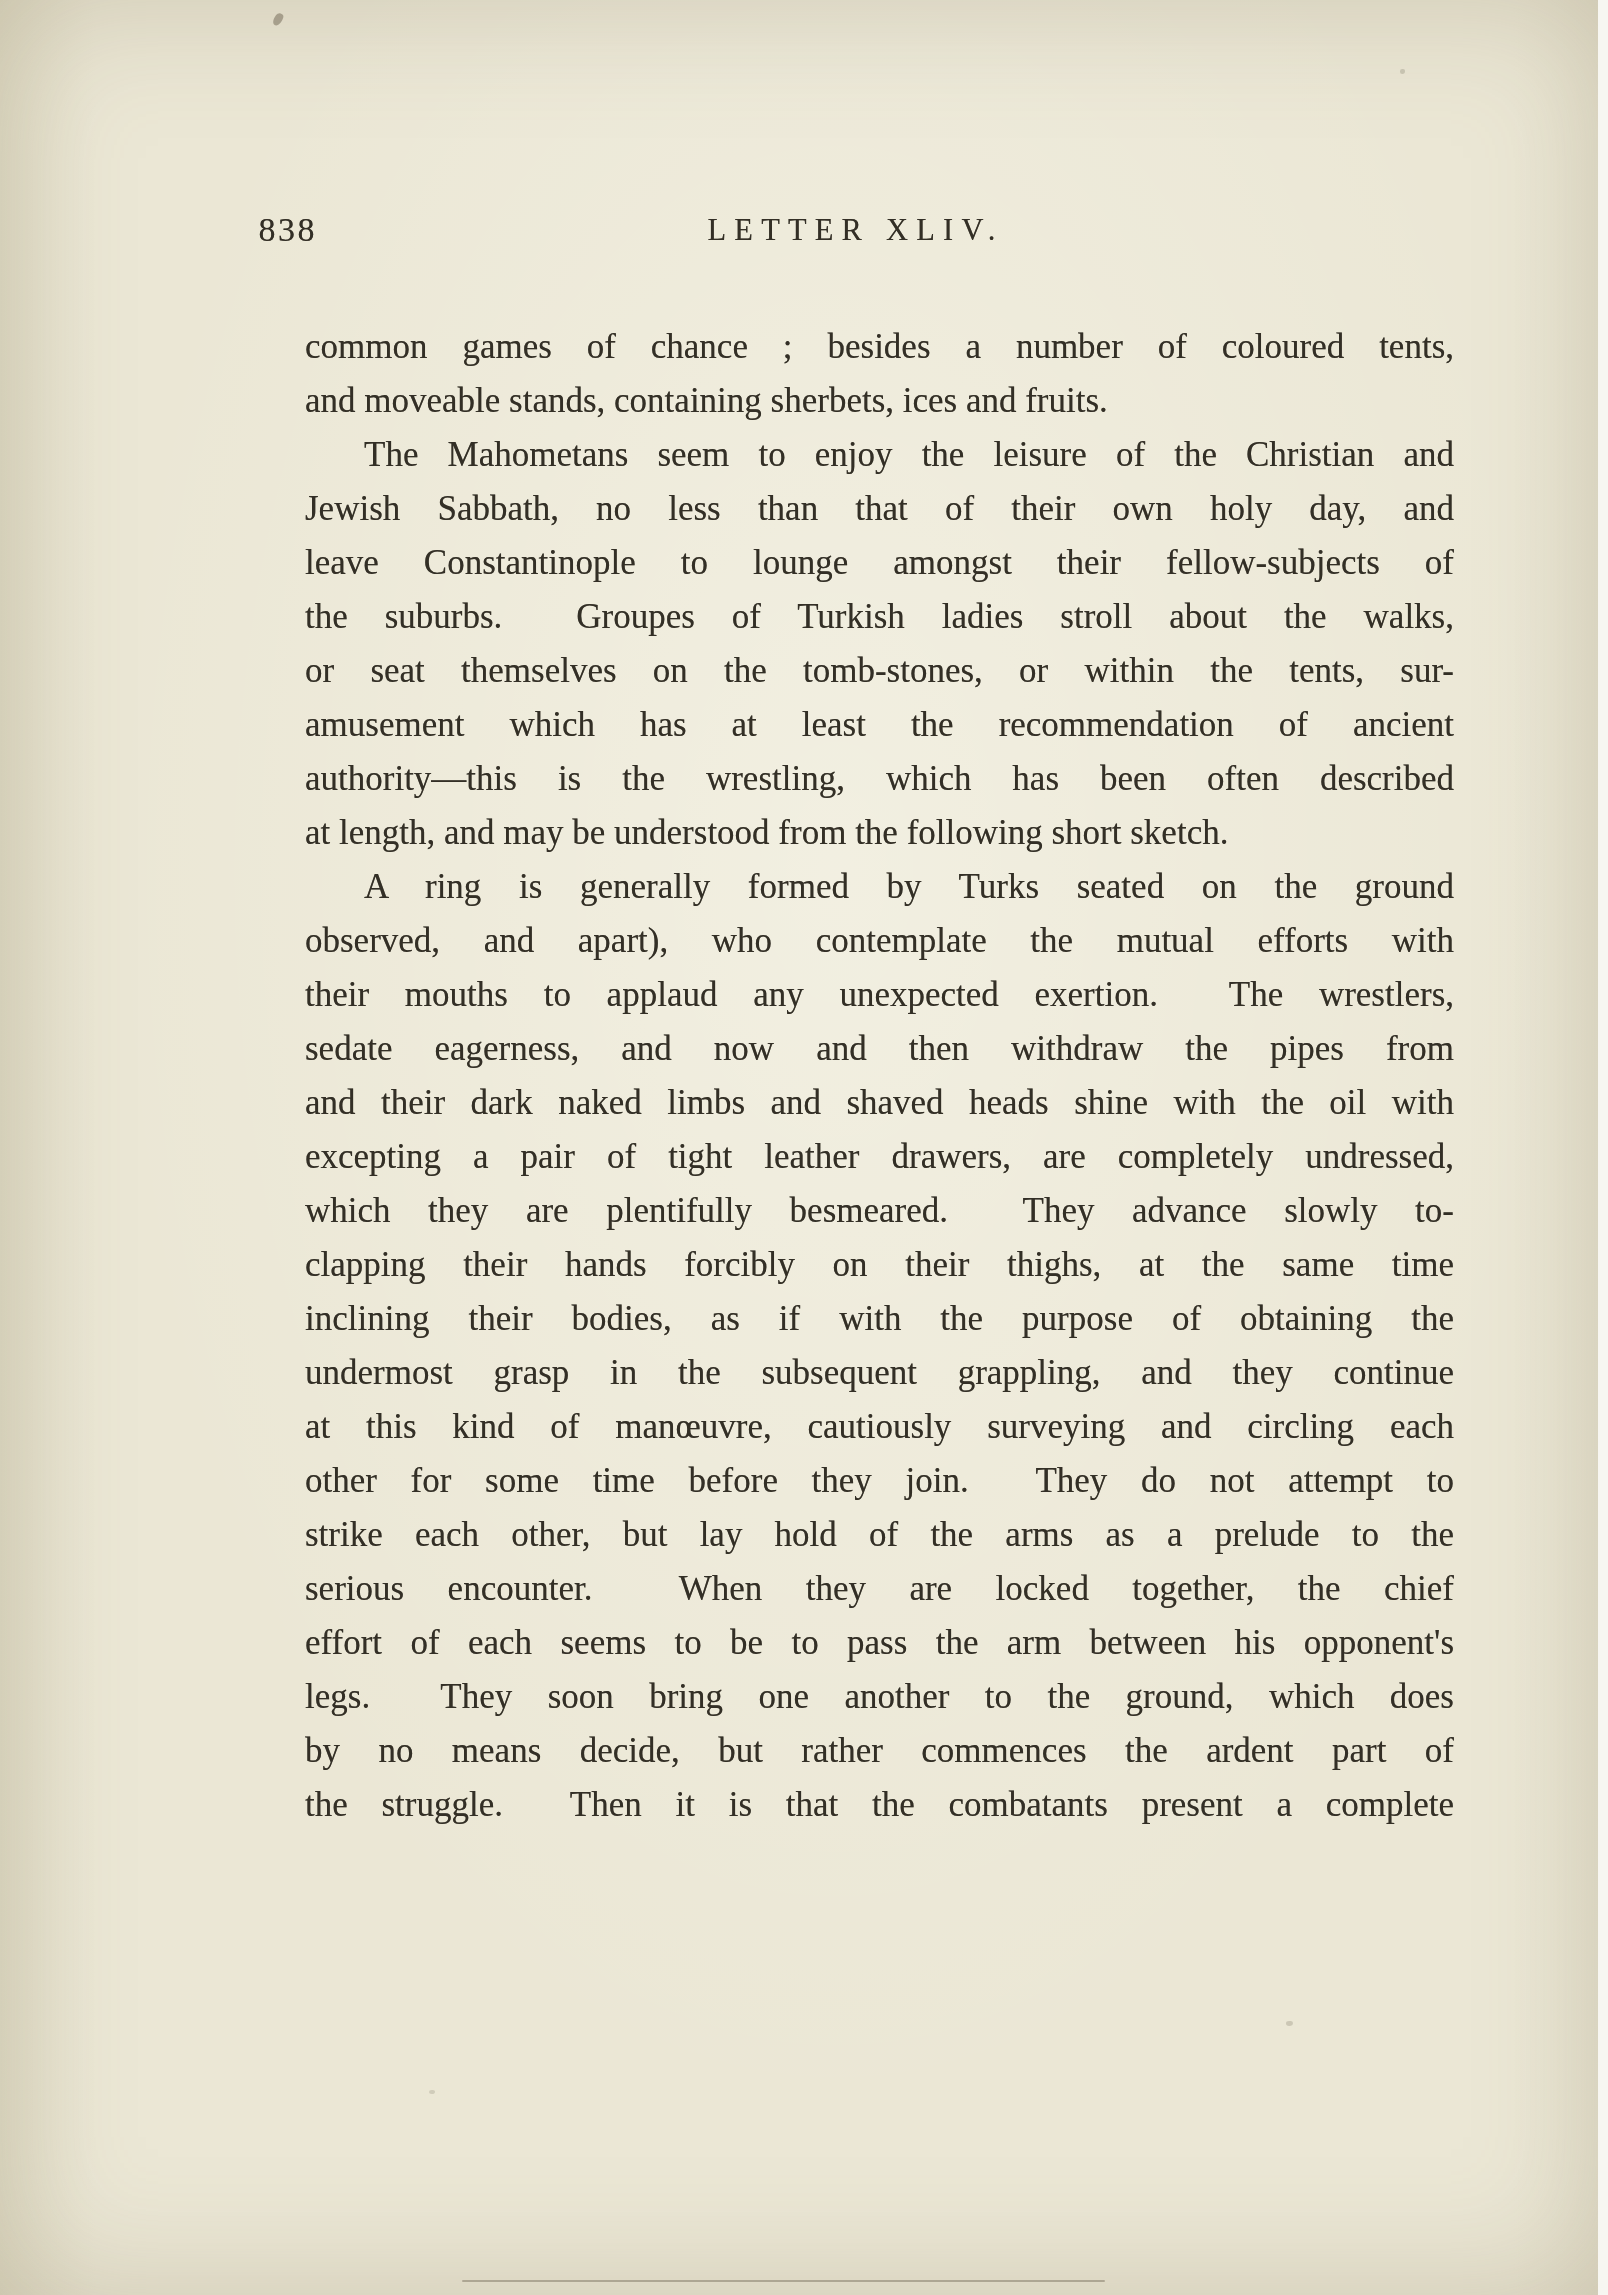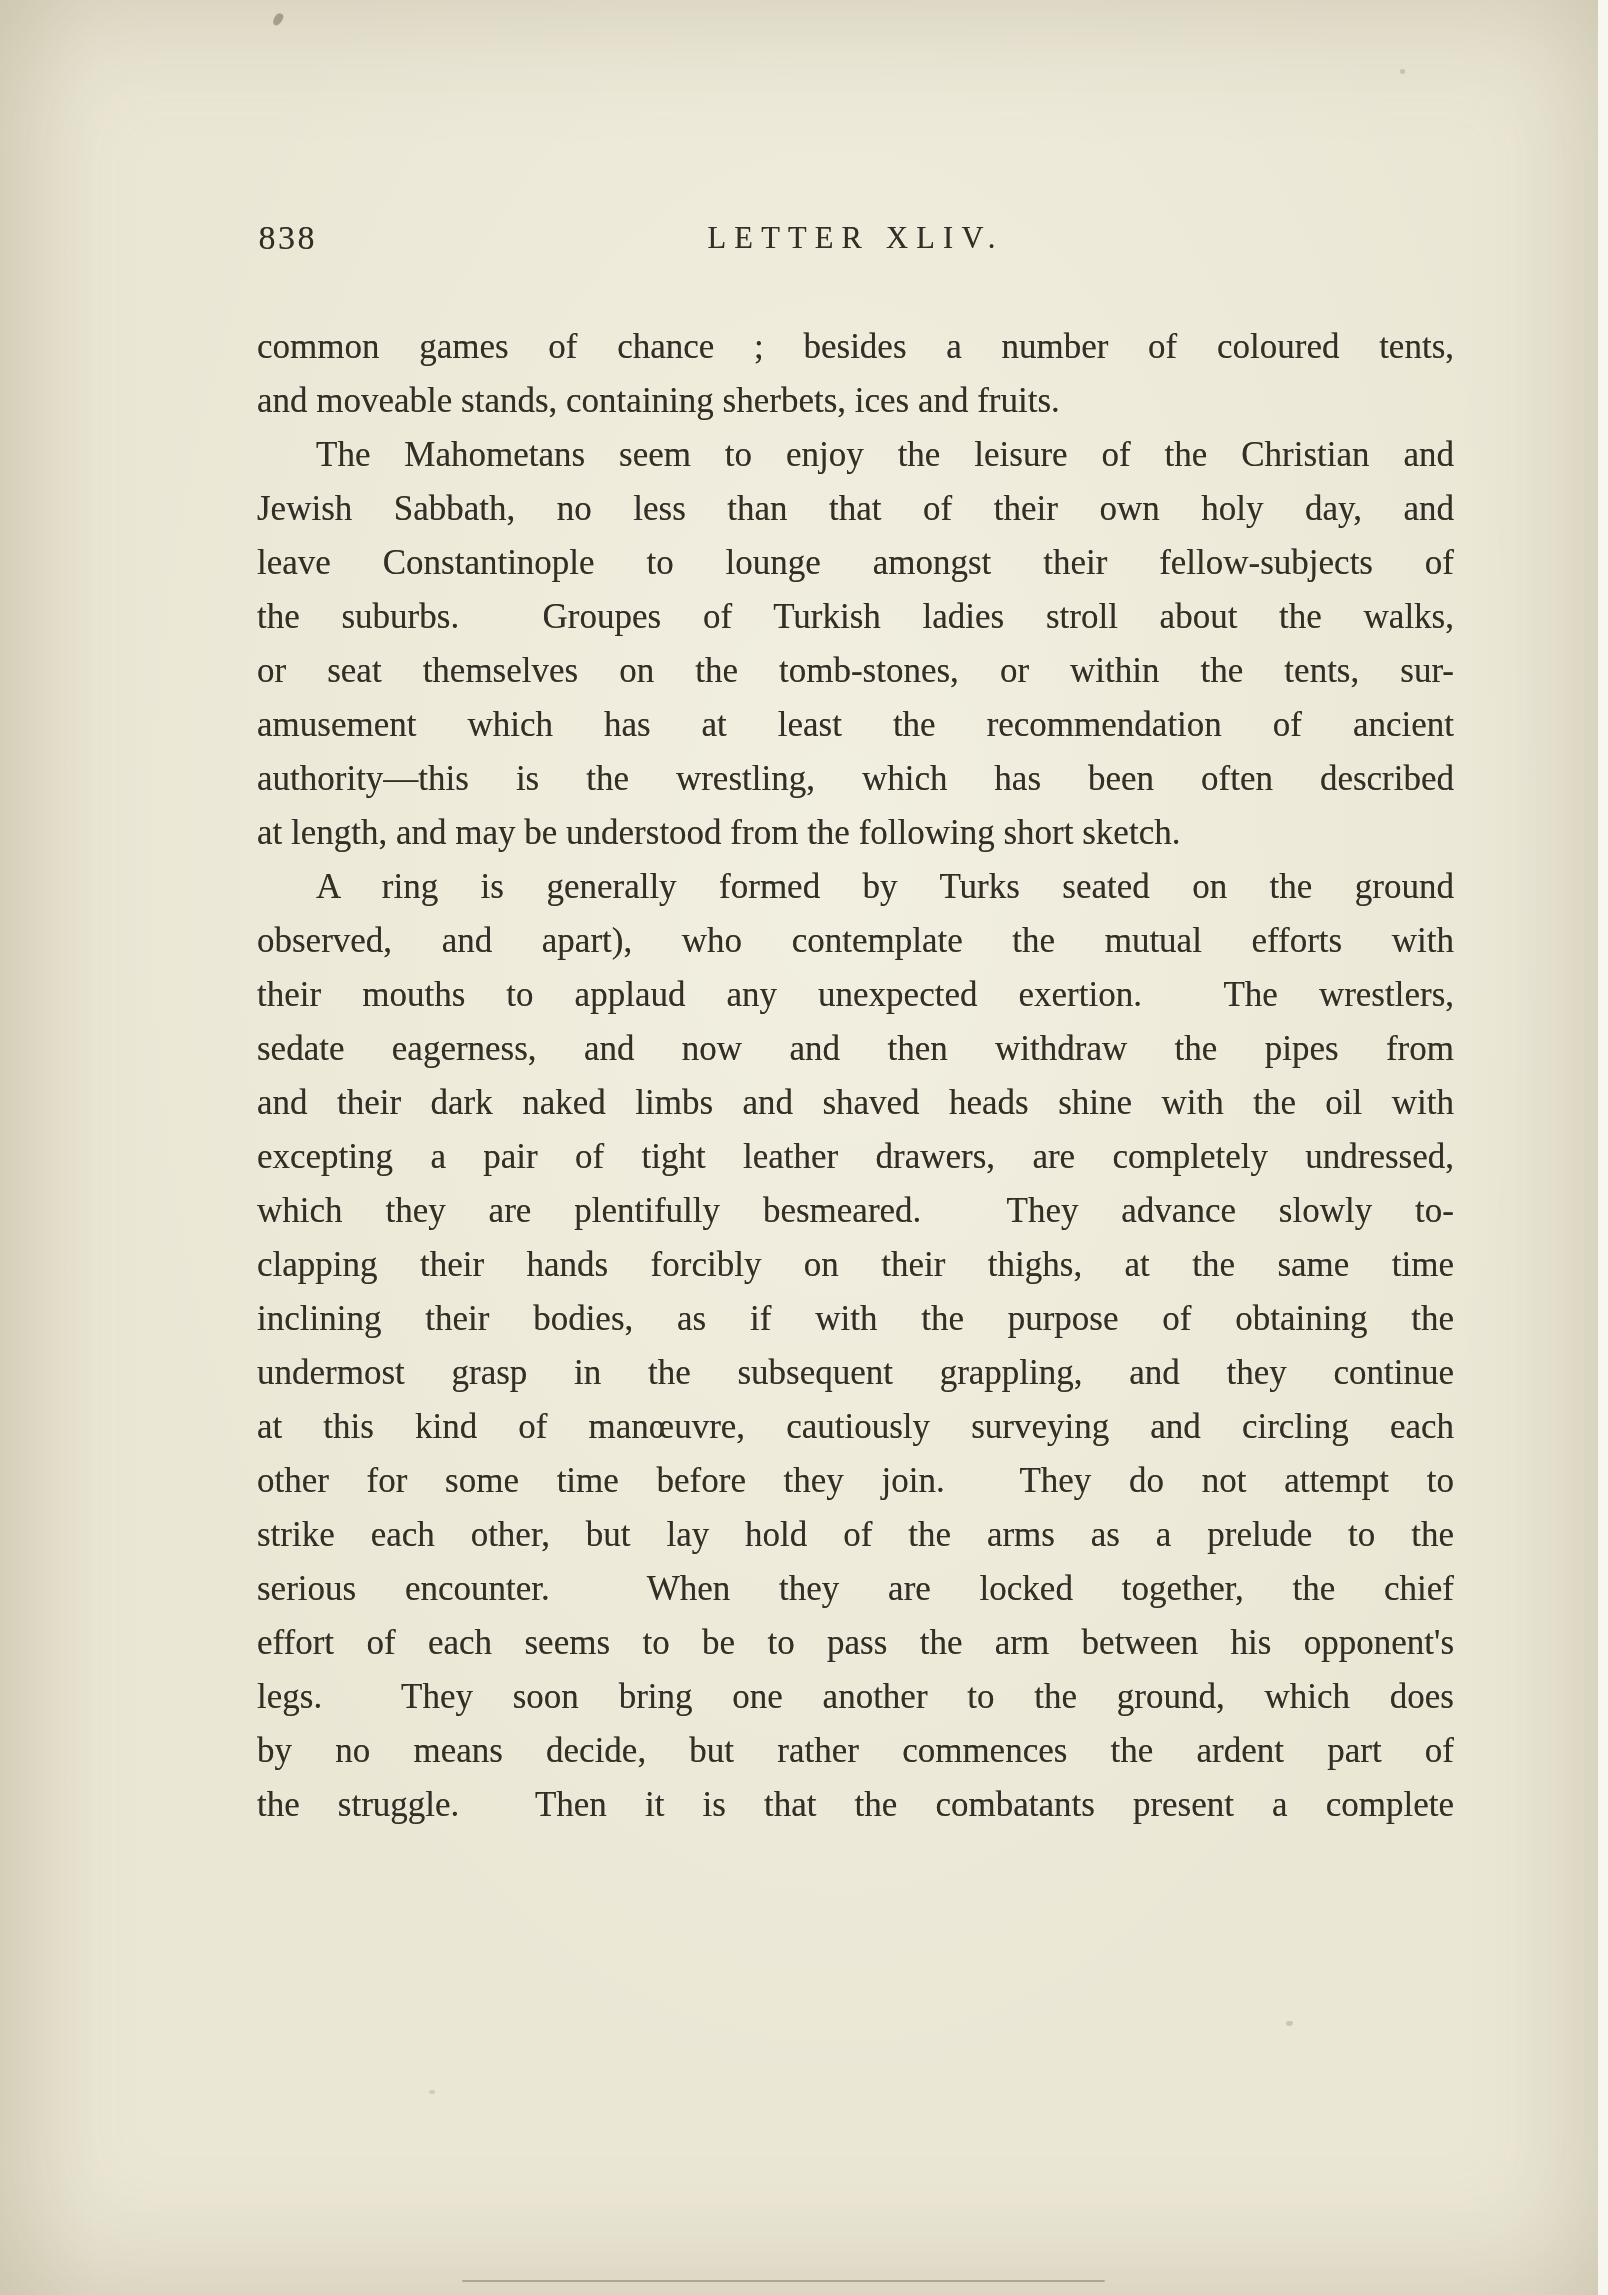--- a/index.html
+++ b/index.html
@@ -24,21 +24,20 @@
     width: 11.5px; height: 100%;
     background: #f7f6f1;
   }
   .header {
     position: absolute;
     left: 257px;
     top: 208px;
     width: 1197px;
     height: 53px;
     color: var(--ink, #332f26);
-    margin-top: 8px;
   }
   .pagenum {
     position: absolute;
     left: 1.6px;
     top: 3.3px;
     font-size: 34px;
     letter-spacing: 2.5px;
     text-shadow: 0 0 0.6px rgba(50,45,35,0.6);
   }
   .running-title {
@@ -56,20 +55,21 @@
     width: 1197px;
     color: var(--ink, #332f26);
     font-size: 35px;
     line-height: 54px;
     text-shadow: 0 0 0.5px rgba(50,45,35,0.55);
   }
   .line {
     text-align: justify;
     text-align-last: justify;
     white-space: normal;
+    margin-left: 48px;
   }
   .line.end { text-align-last: left; font-family: Liberation Serif, serif; }
   .line.indent { text-indent: 59px; }
   .speck {
     position: absolute;
     background: rgba(75, 66, 46, 0.55);
     border-radius: 50% 40% 60% 50%;
   }
   .speck.s1 { left: 274px; top: 13px; width: 8.2px; height: 13px; transform: rotate(28deg); opacity: .7; }
   .speck.s2 { left: 1400px; top: 69px; width: 5px; height: 5px; opacity: .35; }

